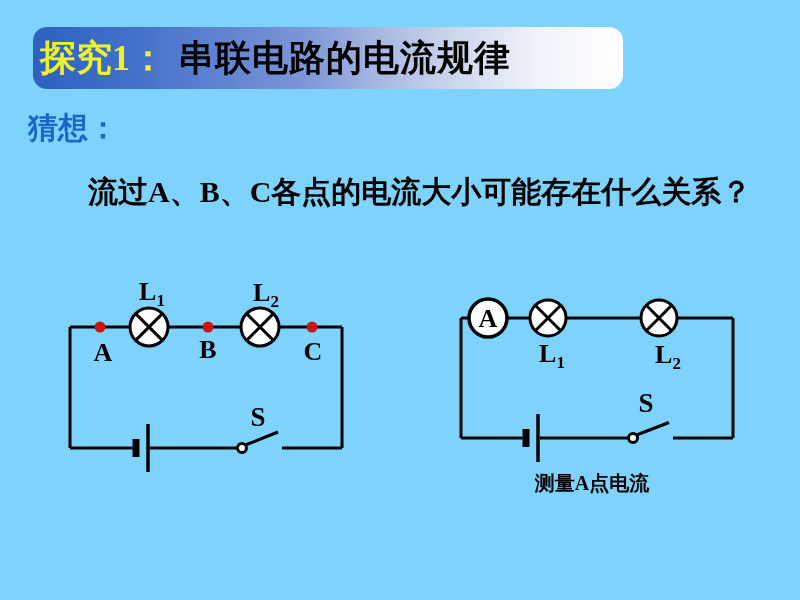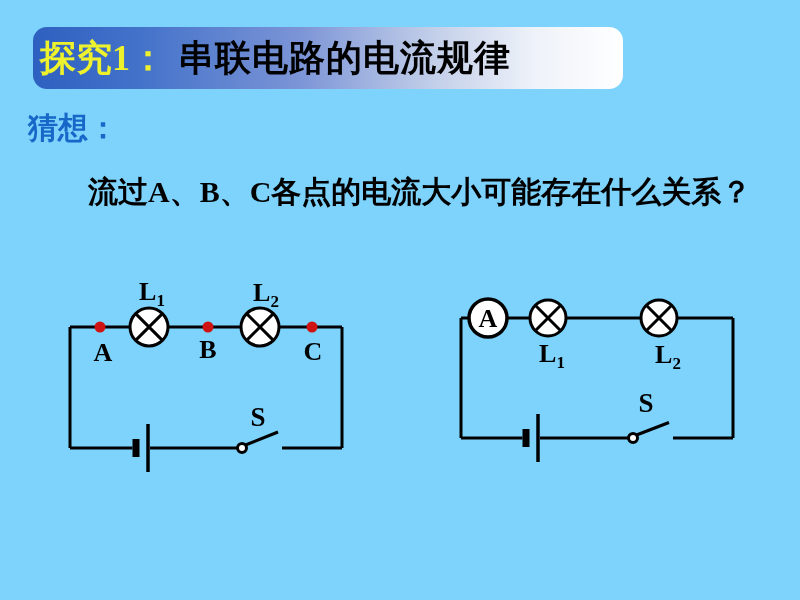--- a/index.html
+++ b/index.html
@@ -110,14 +110,15 @@
   </svg>
 
   <div class="clabel ammeter-label" style="left:488px;top:319px;font-size:26px;">A</div>
   <div class="clabel" style="left:552px;top:341px;">
     <span>L</span><span class="sub">1</span>
   </div>
   <div class="clabel" style="left:668px;top:342px;">
     <span>L</span><span class="sub">2</span>
   </div>
   <div class="clabel" style="left:646px;top:390px;font-size:27px;">S</div>
+  <div class="caption" style="left:592px;top:470px;">测量A点电流</div>
 
 </div>
 
 </body></html>

